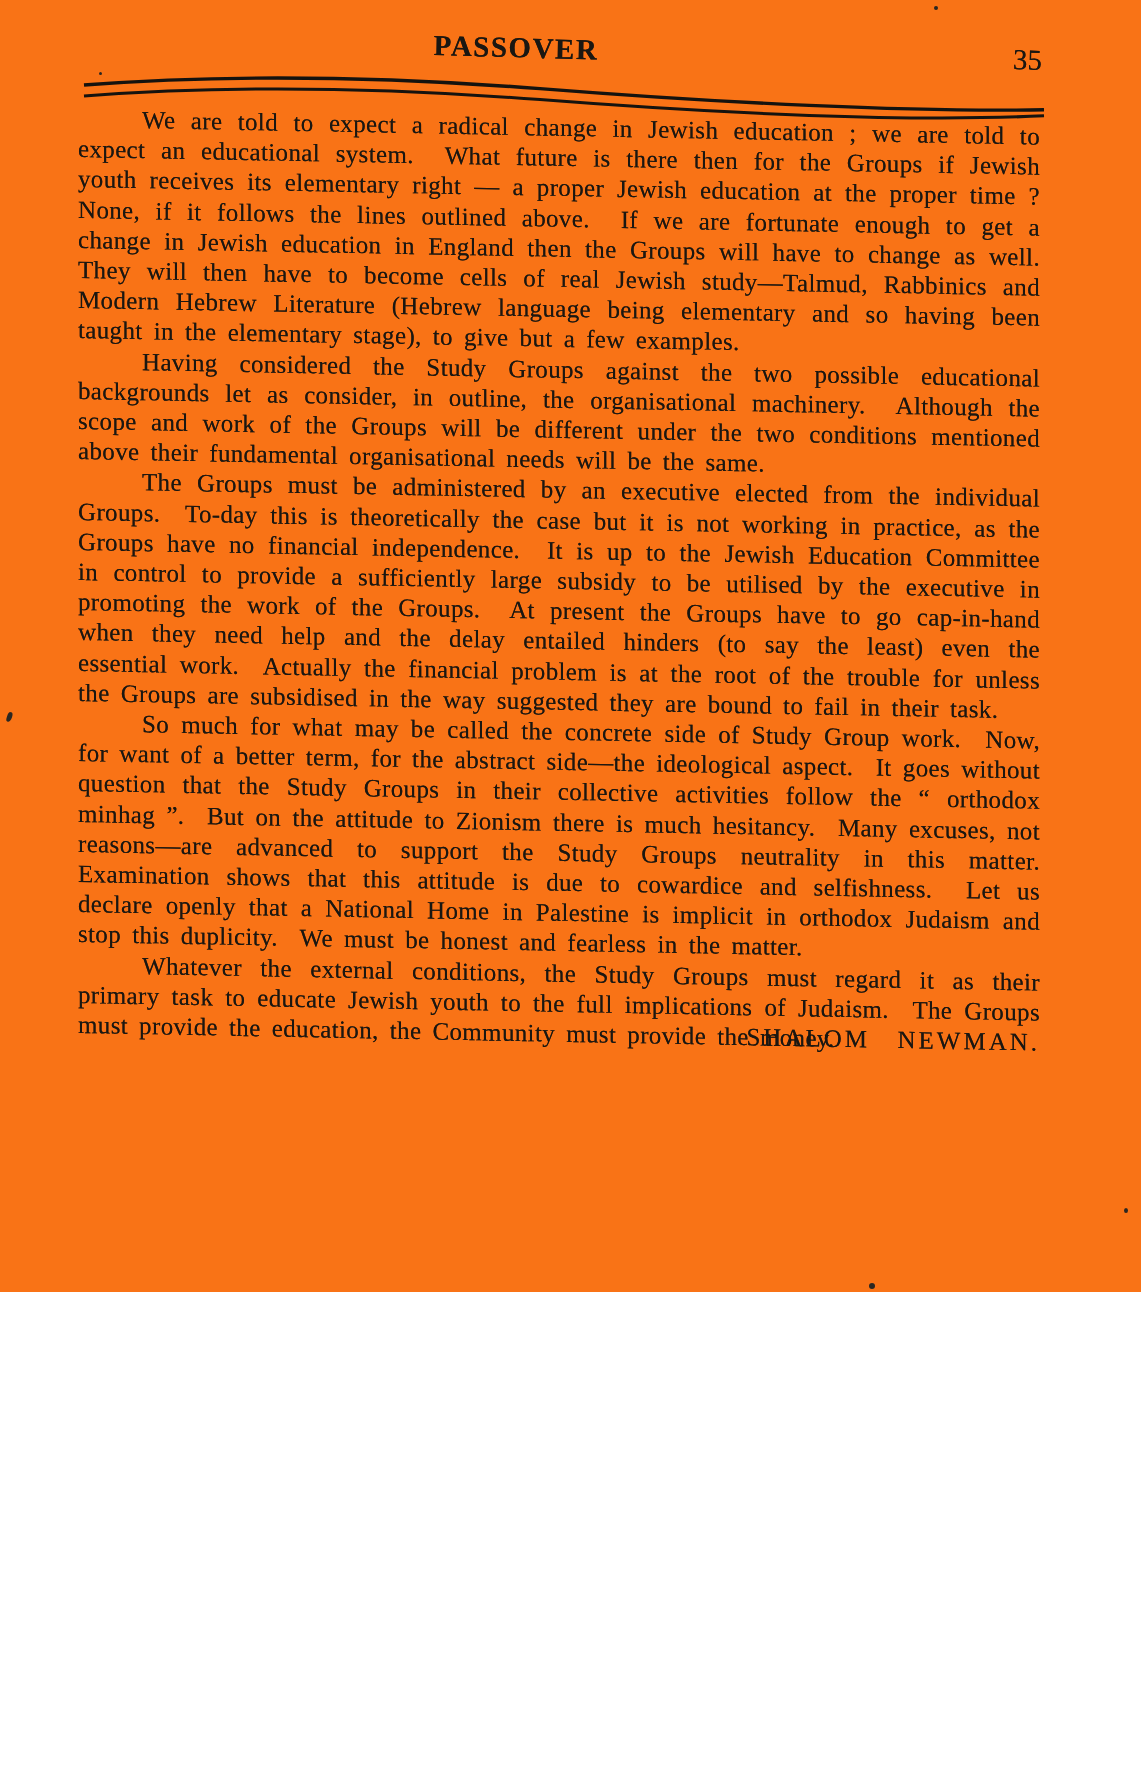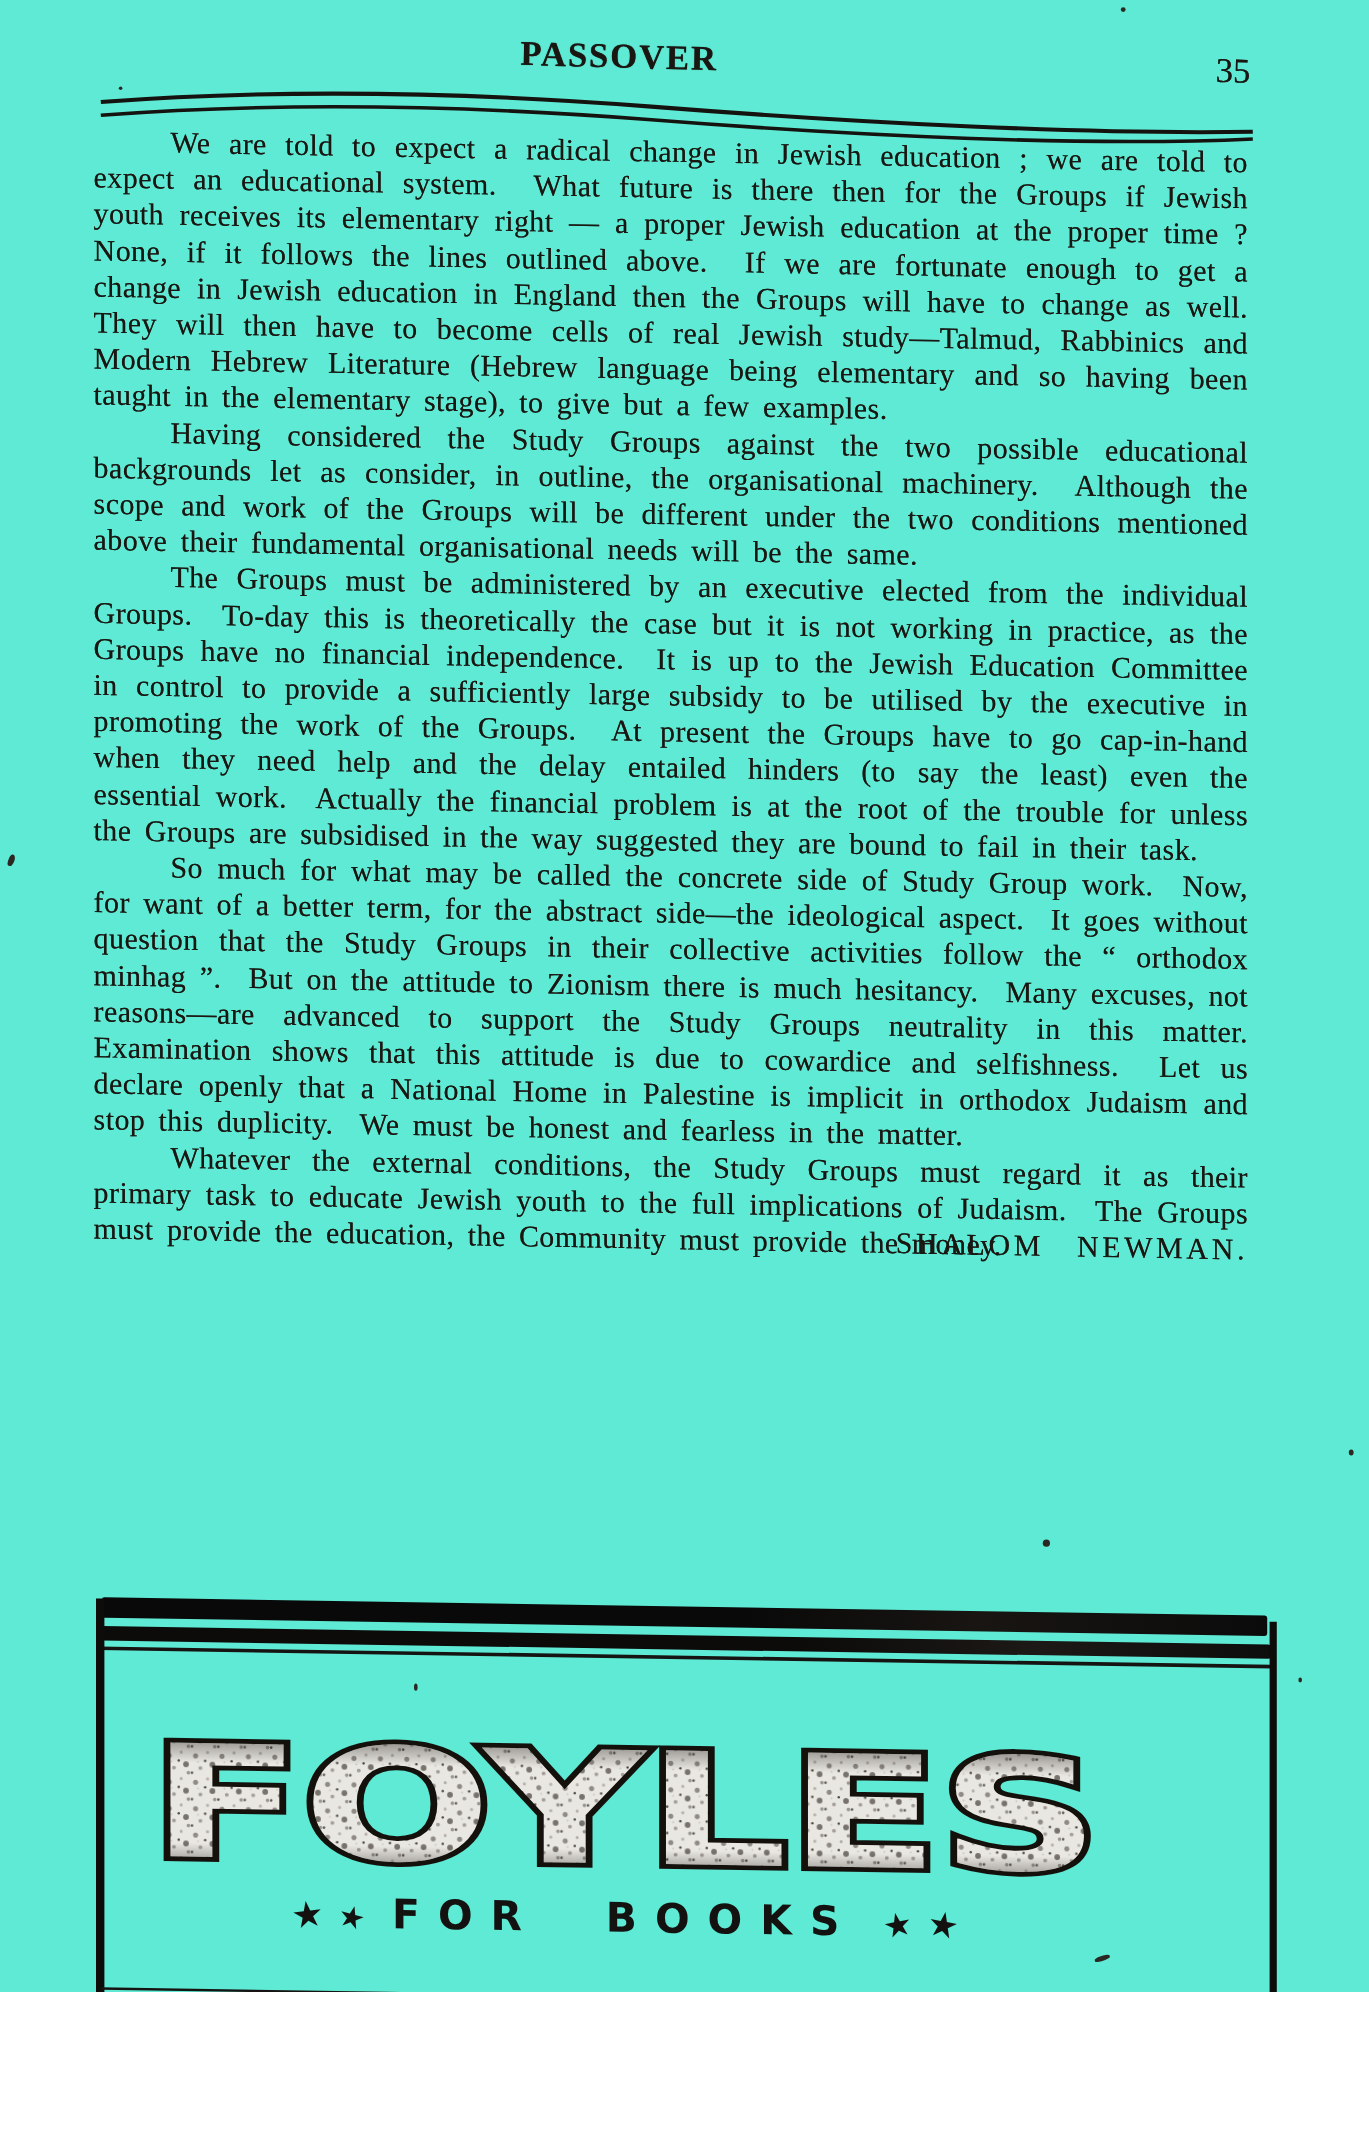--- a/index.html
+++ b/index.html
@@ -1,18 +1,18 @@
 <!DOCTYPE html>
 <html><head>
 <meta charset="utf-8">
 <style>
   html,body { margin:0; padding:0; background:#ffffff; }
   .page {
-    position:relative; width:1141px; height:1660px;
-    background:#5eead4; overflow:hidden;
+    position:relative; width:1141px; height:1292px;
+    background:#f97316; overflow:hidden;
     font-family:"Liberation Serif", serif; color:#1a1712;
   }
 
   
   .masthead { position:absolute; left:80px; top:18px; width:968px; height:100px;
     transform:skewY(0.7deg); transform-origin:left top; }
   .page-title {
     position:absolute; top:8px; left:0; width:100%; text-align:center;
     transform:translateX(-48px) rotate(0.9deg);
     font-weight:bold; font-size:29px; letter-spacing:1.5px;

